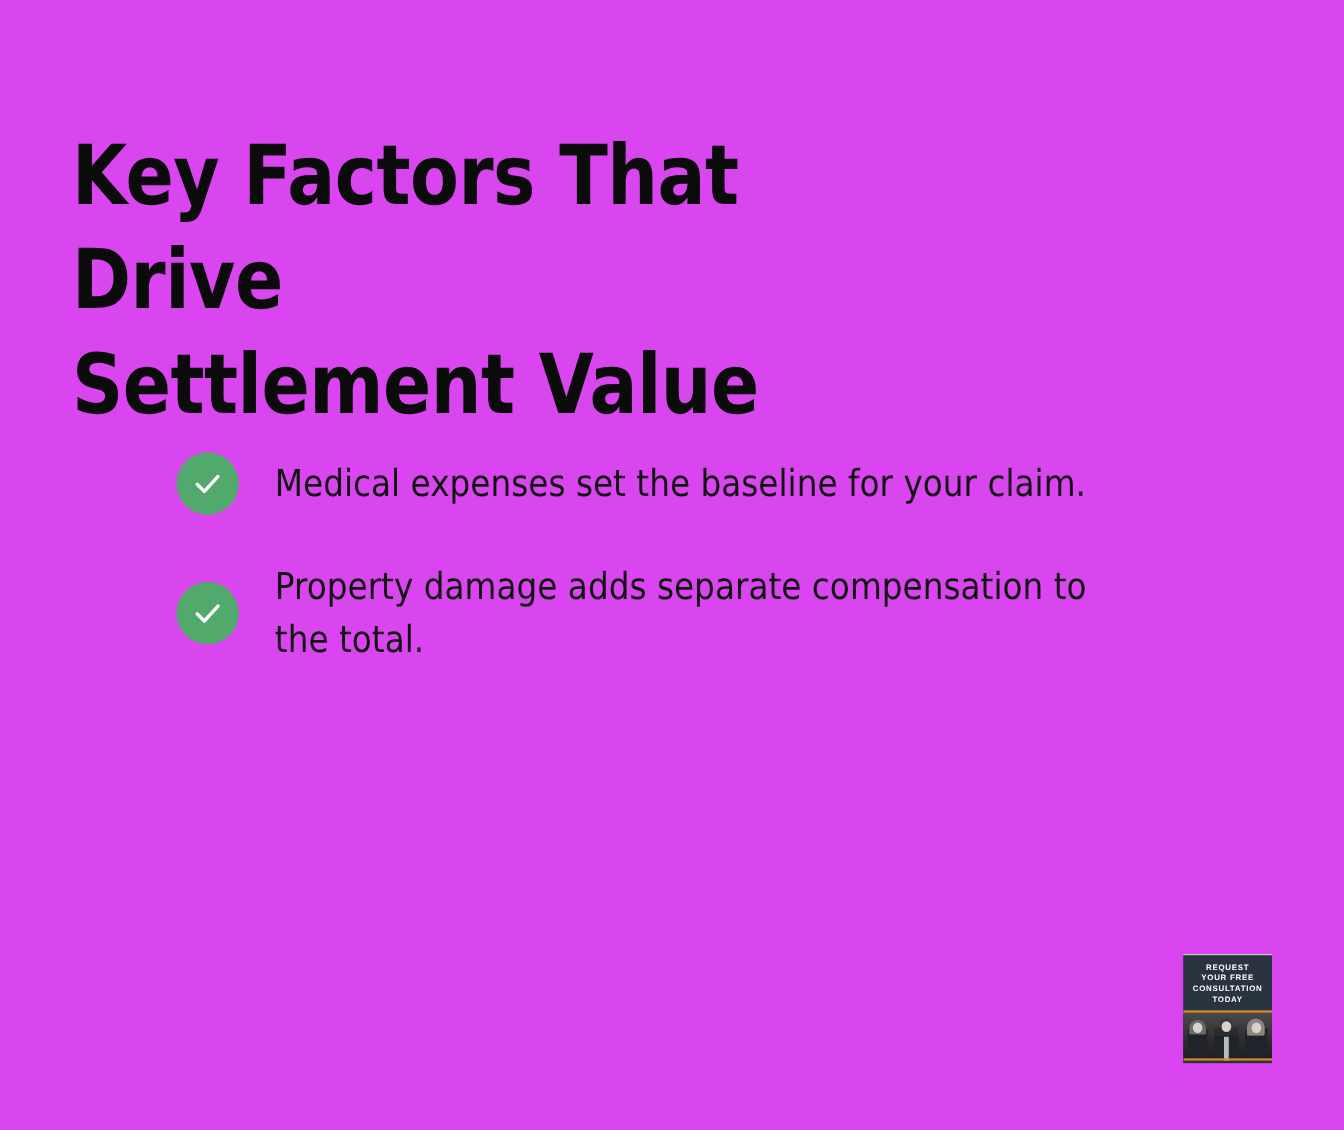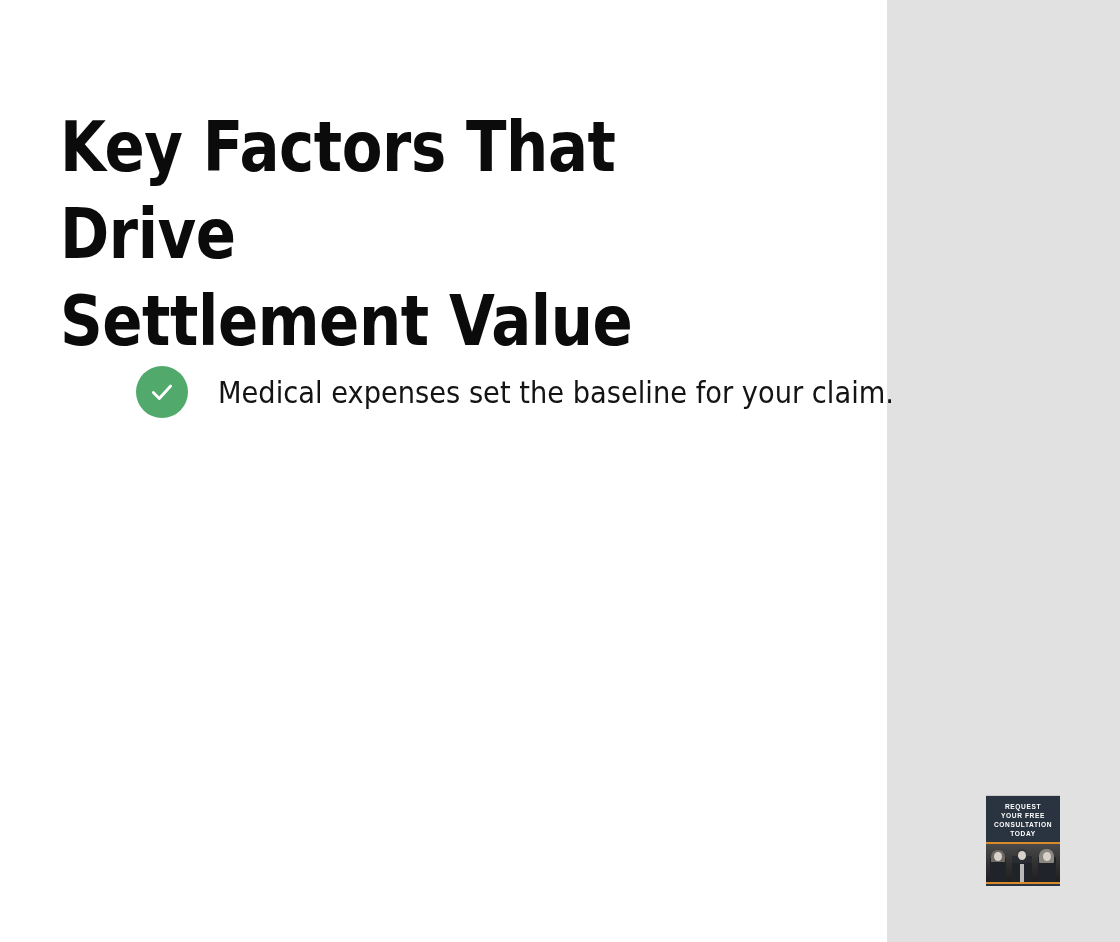--- a/index.html
+++ b/index.html
@@ -10,23 +10,23 @@
   body {
     width: 1120px;
     height: 942px;
     background: #e0e1e0;
     font-family: "Liberation Sans", sans-serif;
     overflow: hidden;
   }
 
   .slide {
     position: relative;
-    width: 887px;
+    width: 1120px;
     height: 942px;
-    background: #ffffff;
+    background: #d946ef;
     box-sizing: border-box;
     text-decoration: underline;
   }
 
   
   .slide-title {
     position: absolute;
     left: 60px;
     top: 104px;
     width: 800px;
@@ -41,21 +41,21 @@
     transform-origin: left top;
     white-space: pre-line;
   }
 
   
   .bullet-list {
     position: absolute;
     left: 130px;
     top: 360px;
     width: 900px;
-    margin: 6px;
+    margin: 17px;
     padding: 0;
     list-style: none;
   }
 
   .bullet-item {
     display: flex;
     align-items: center;
     margin-bottom: 38px;
   }
   .bullet-item:last-child {
@@ -168,20 +168,28 @@
 
     <li class="bullet-item">
       <span class="check-badge">
         <svg viewBox="0 0 24 24" fill="none" stroke="#ffffff" stroke-width="2.6" stroke-linecap="round" stroke-linejoin="round" aria-hidden="true">
           <polyline points="4,12.5 9.5,18 20,6.5"></polyline>
         </svg>
       </span>
       <span class="bullet-text">Medical expenses set the baseline for your claim.</span>
     </li>
 
+    <li class="bullet-item">
+      <span class="check-badge">
+        <svg viewBox="0 0 24 24" fill="none" stroke="#ffffff" stroke-width="2.6" stroke-linecap="round" stroke-linejoin="round" aria-hidden="true">
+          <polyline points="4,12.5 9.5,18 20,6.5"></polyline>
+        </svg>
+      </span>
+      <span class="bullet-text">Property damage adds separate compensation to the total.</span>
+    </li>
 
 
 
   </ul>
 
   <div class="cta-badge">
     <div class="cta-text">
       <span>Request</span>
       <span>Your Free</span>
       <span>Consultation</span>

